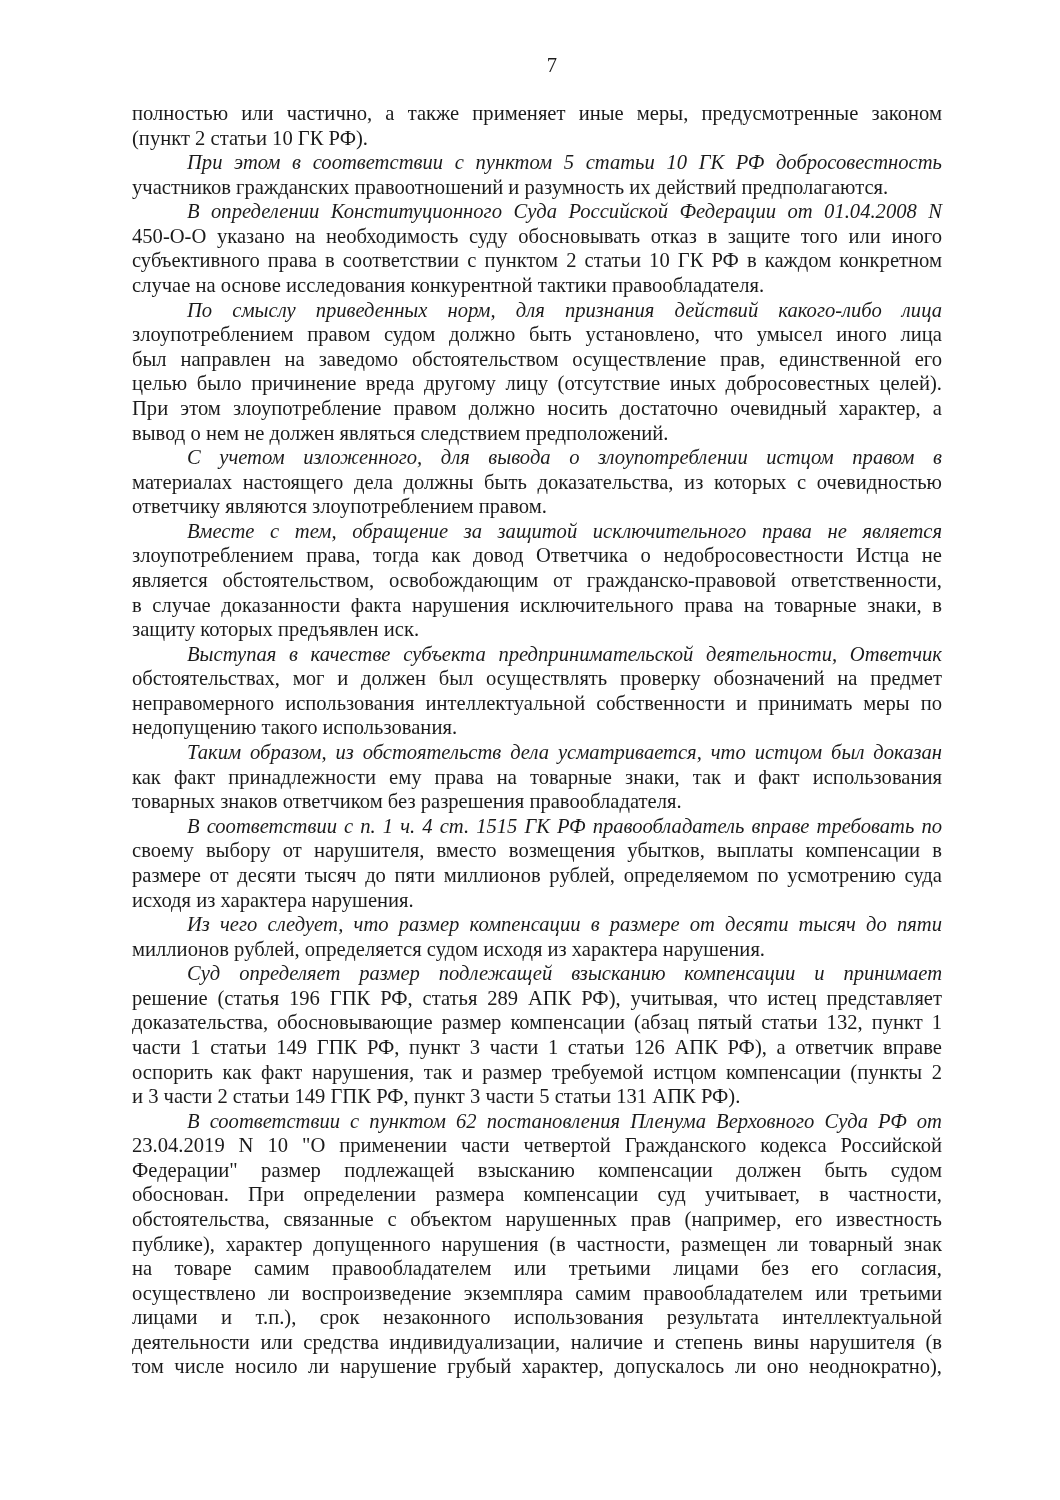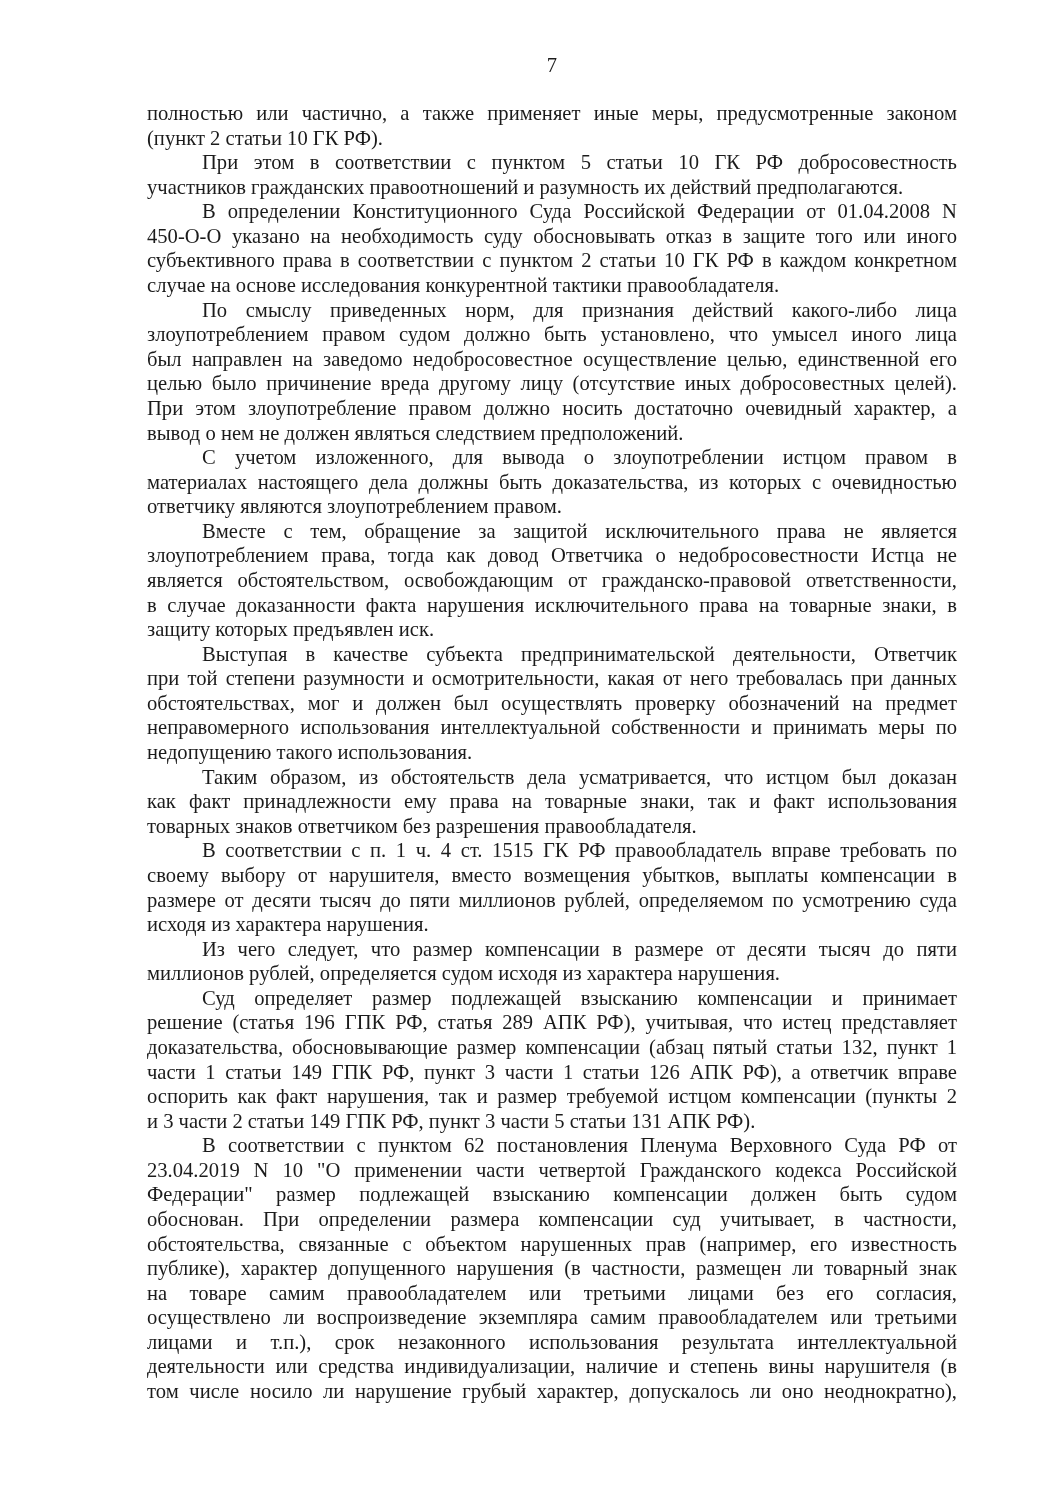--- a/index.html
+++ b/index.html
@@ -21,41 +21,42 @@
   .page-number {
     position: absolute;
     top: 53px;
     left: 147px;
     width: 810px;
     text-align: center;
   }
   .doc-body {
     position: absolute;
     top: 101px;
-    left: 147px;
+    left: 132px;
     width: 810px;
   }
   .paragraph {
     margin: 0;
     padding: 0;
   }
   .line {
     white-space: nowrap;
     text-justify: inter-word;
   }
   .line.just {
     text-align: justify;
     text-align-last: justify;
   }
   .line.final {
     text-align: left;
     text-align-last: left;
   }
   .line.indent {
     text-indent: 55px;
+    font-style: italic;
   }
 </style>
 </head>
 <body>
 
 <div class="page">
   <div class="page-number">7</div>
   <div class="doc-body">
       <div class="paragraph">
         <div class="line just">полностью или частично, а также применяет иные меры, предусмотренные законом</div>
@@ -67,40 +68,39 @@
       </div>
       <div class="paragraph">
         <div class="line just indent">В определении Конституционного Суда Российской Федерации от 01.04.2008 N</div>
         <div class="line just">450-О-О указано на необходимость суду обосновывать отказ в защите того или иного</div>
         <div class="line just">субъективного права в соответствии с пунктом 2 статьи 10 ГК РФ в каждом конкретном</div>
         <div class="line final">случае на основе исследования конкурентной тактики правообладателя.</div>
       </div>
       <div class="paragraph">
         <div class="line just indent">По смыслу приведенных норм, для признания действий какого-либо лица</div>
         <div class="line just">злоупотреблением правом судом должно быть установлено, что умысел иного лица</div>
-        <div class="line just">был направлен на заведомо недобросовестное осуществление целью, единственной его</div>
+        <div class="line just">был направлен на заведомо обстоятельством осуществление прав, единственной его</div>
         <div class="line just">целью было причинение вреда другому лицу (отсутствие иных добросовестных целей).</div>
         <div class="line just">При этом злоупотребление правом должно носить достаточно очевидный характер, а</div>
         <div class="line final">вывод о нем не должен являться следствием предположений.</div>
       </div>
       <div class="paragraph">
         <div class="line just indent">С учетом изложенного, для вывода о злоупотреблении истцом правом в</div>
         <div class="line just">материалах настоящего дела должны быть доказательства, из которых с очевидностью</div>
         <div class="line final">ответчику являются злоупотреблением правом.</div>
       </div>
       <div class="paragraph">
         <div class="line just indent">Вместе с тем, обращение за защитой исключительного права не является</div>
         <div class="line just">злоупотреблением права, тогда как довод Ответчика о недобросовестности Истца не</div>
         <div class="line just">является обстоятельством, освобождающим от гражданско-правовой ответственности,</div>
         <div class="line just">в случае доказанности факта нарушения исключительного права на товарные знаки, в</div>
         <div class="line final">защиту которых предъявлен иск.</div>
       </div>
       <div class="paragraph">
         <div class="line just indent">Выступая в качестве субъекта предпринимательской деятельности, Ответчик</div>
-        <div class="line just">при той степени разумности и осмотрительности, какая от него требовалась при данных</div>
         <div class="line just">обстоятельствах, мог и должен был осуществлять проверку обозначений на предмет</div>
         <div class="line just">неправомерного использования интеллектуальной собственности и принимать меры по</div>
         <div class="line final">недопущению такого использования.</div>
       </div>
       <div class="paragraph">
         <div class="line just indent">Таким образом, из обстоятельств дела усматривается, что истцом был доказан</div>
         <div class="line just">как факт принадлежности ему права на товарные знаки, так и факт использования</div>
         <div class="line final">товарных знаков ответчиком без разрешения правообладателя.</div>
       </div>
       <div class="paragraph">

